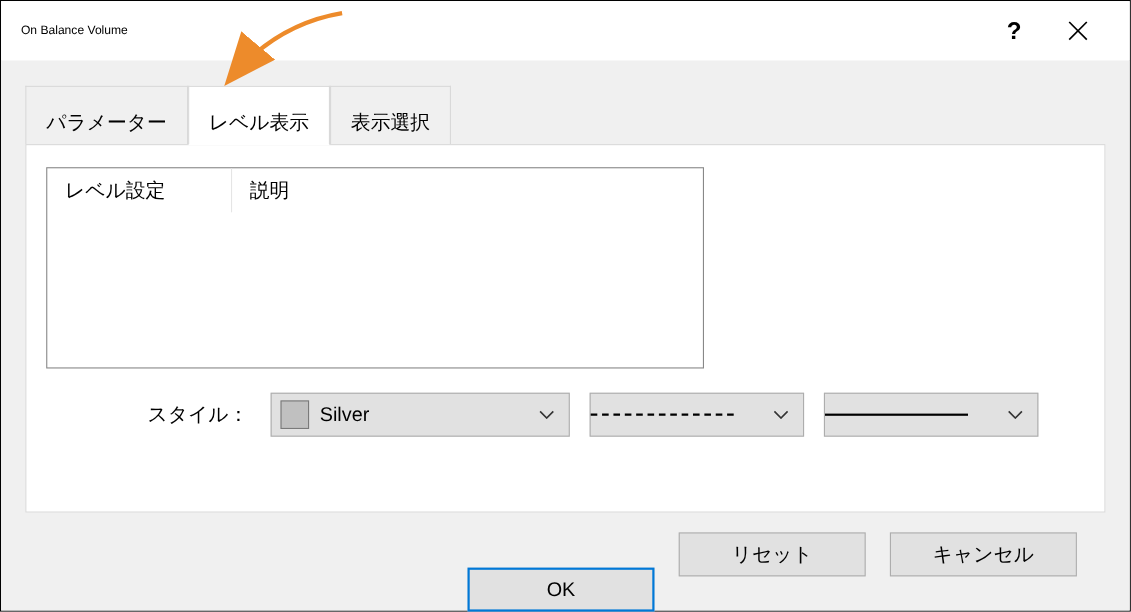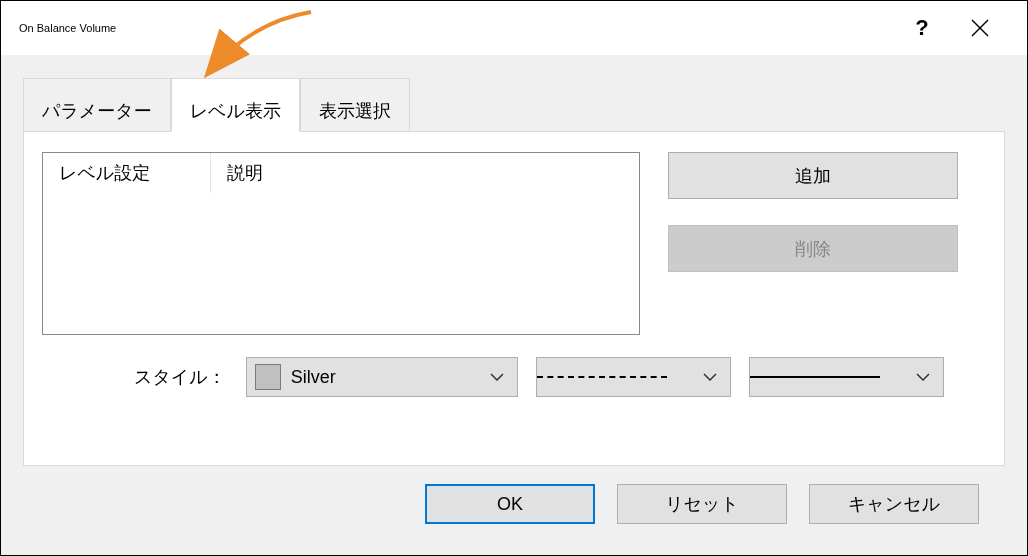--- a/index.html
+++ b/index.html
@@ -192,20 +192,21 @@
       width: 170px;
       border: 1px solid #adadad;
       background: #e1e1e1;
       font-size: 18px;
       cursor: pointer;
       font-family: inherit;
       color: #000;
     }
     .dlg-btn.primary {
       border: 2px solid #0078d7;
+      margin-top: 32px;
     }
   </style>
 </head>
 <body>
 
 <div class="window">
   <div class="titlebar">
     <div class="titlebar-title">On Balance Volume</div>
     <div class="titlebar-btn help">?</div>
     <div class="titlebar-btn close">
@@ -231,24 +232,20 @@
       <div class="tab active">レベル表示</div>
       <div class="tab">表示選択</div>
     </div>
     <div class="tab-content">
       <div class="content-row">
         <div class="table-box">
           <div class="table-header">
             <div class="th th-level">レベル設定</div>
             <div class="th th-desc">説明</div>
           </div>
-        </div>
-        <div class="side-buttons">
-          <button class="side-btn">追加</button>
-          <button class="side-btn" disabled="">削除</button>
         </div>
       </div>
       <div class="style-row">
         <div class="style-label">スタイル：</div>
         <div class="combo combo-color">
           <div class="swatch"></div>
           <div class="combo-text">Silver</div>
           <div class="combo-chevron">
             <svg width="14" height="8" viewBox="0 0 14 8">
                 <path d="M1 1 L7 7 L13 1" stroke="#333" stroke-width="1.5" fill="none"></path>

